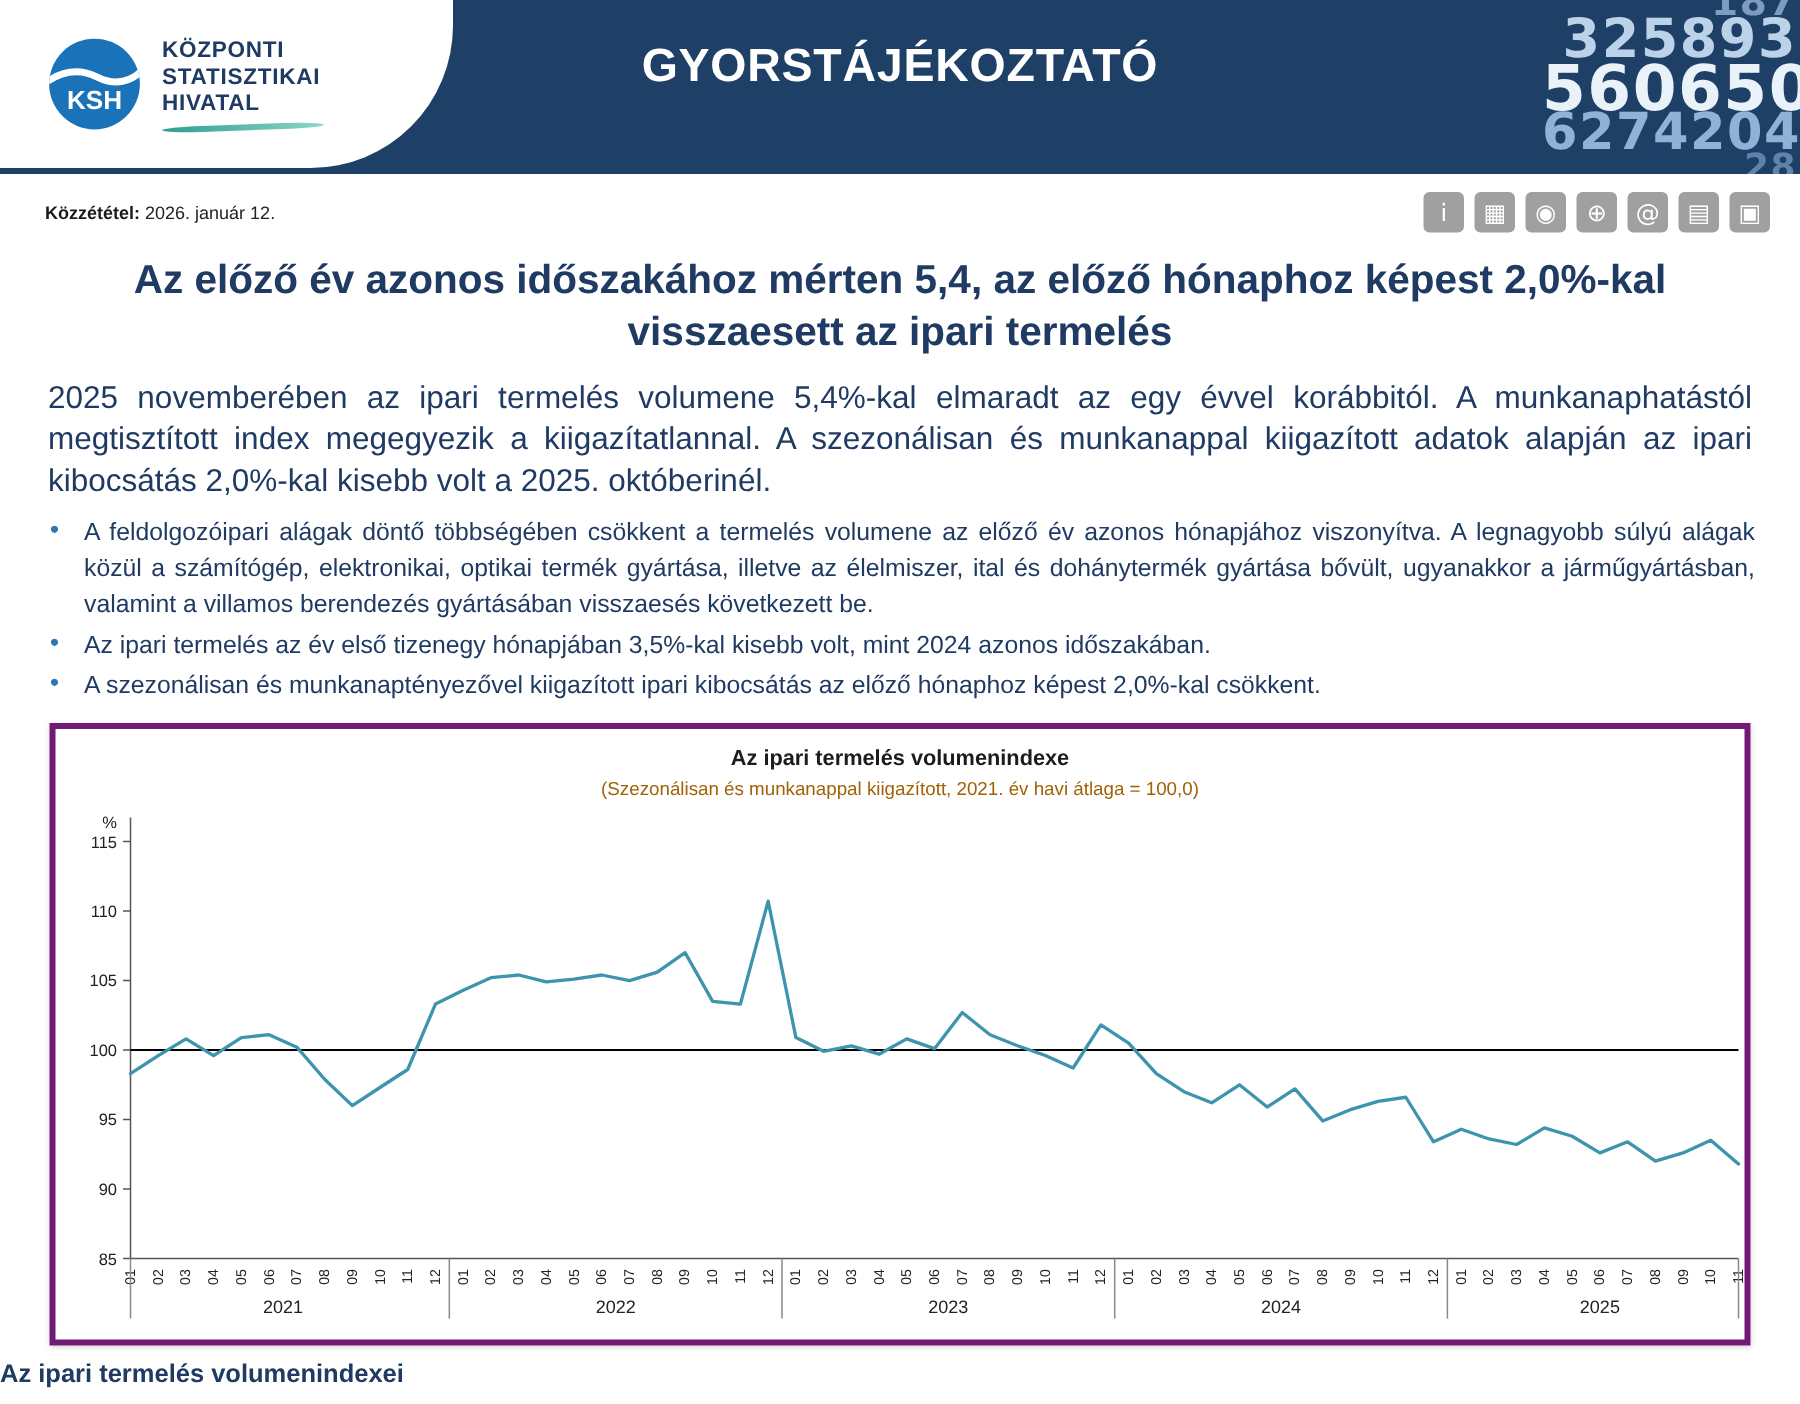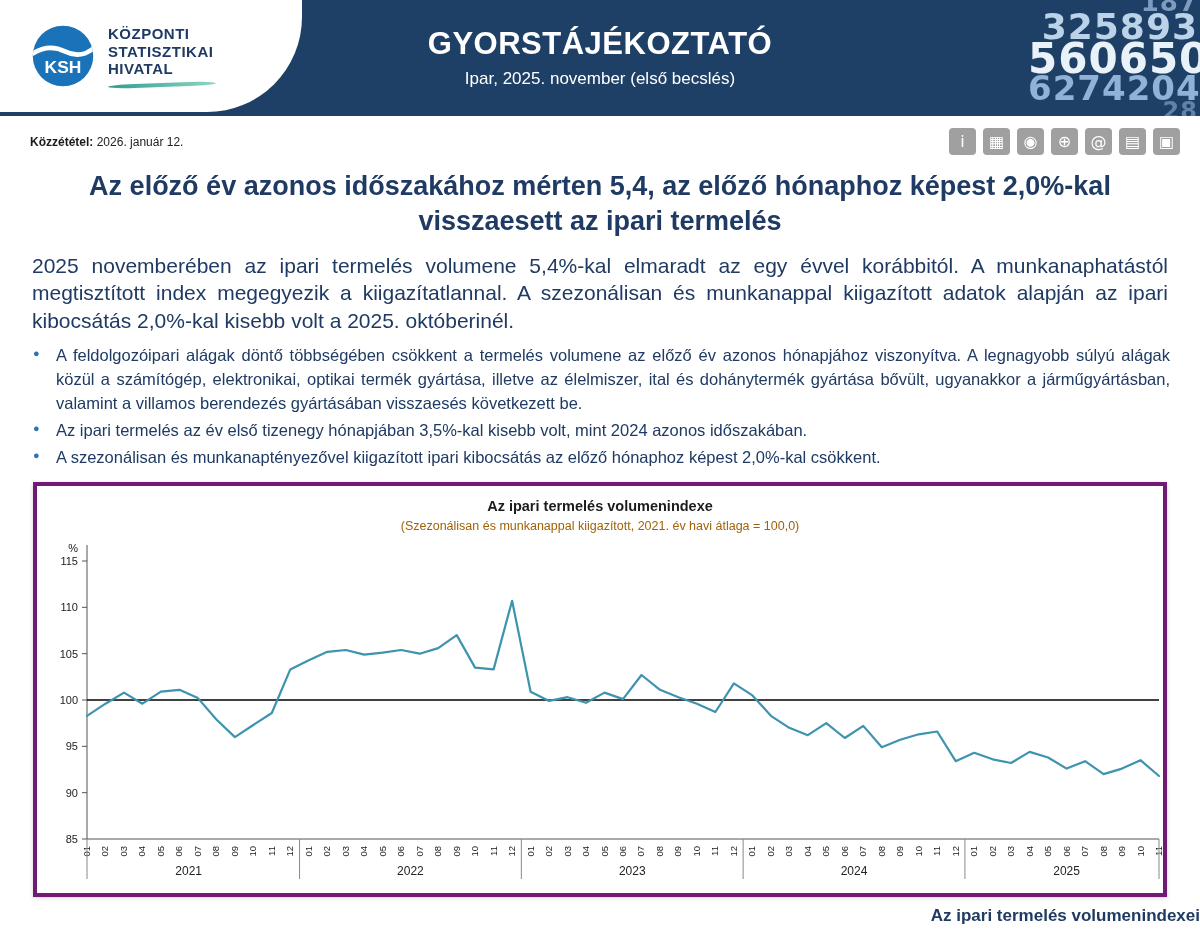--- a/index.html
+++ b/index.html
@@ -81,38 +81,37 @@
   svg.chart{display:block;margin:6px auto 0;}
   .ytick{font-size:11px;fill:#222;}
   .mtick{font-size:9.5px;fill:#222;}
   .yrlbl{font-size:12px;fill:#222;}
   .axis{stroke:#555;stroke-width:1;}
   .sep{stroke:#8a8a8a;stroke-width:1;}
   .refline{stroke:#000;stroke-width:1.4;}
   .series{fill:none;stroke-width:2.2;stroke-linejoin:round;stroke-linecap:round;}
 
   .bottom-caption{
-    margin-top:9px;text-align:right;font-size:17px;font-weight:bold;color:var(--navy-text);padding-left:20px;
+    margin-top:9px;text-align:left;font-size:17px;font-weight:bold;color:var(--navy-text);
   }
 </style>
 </head>
 <body>
 
 <div class="header">
   <div class="decor">
       <div class="decor-row">187</div>
       <div class="decor-row">325893</div>
       <div class="decor-row">560650</div>
       <div class="decor-row">6274204</div>
       <div class="decor-row">28</div>
     </div>
 
   <div class="header-titles">
     <div class="header-title">GYORSTÁJÉKOZTATÓ</div>
-    <div class="header-subtitle">Ipar, 2025. november (első becslés)</div>
   </div>
 
   <div class="logo-panel">
     <svg width="66" height="66" viewBox="0 0 72 72">
       <defs>
         <clipPath id="lc">
             <circle cx="36" cy="36" r="33"></circle>
           </clipPath>
       </defs>
       <circle cx="36" cy="36" r="33" fill="#1a72b8"></circle>

